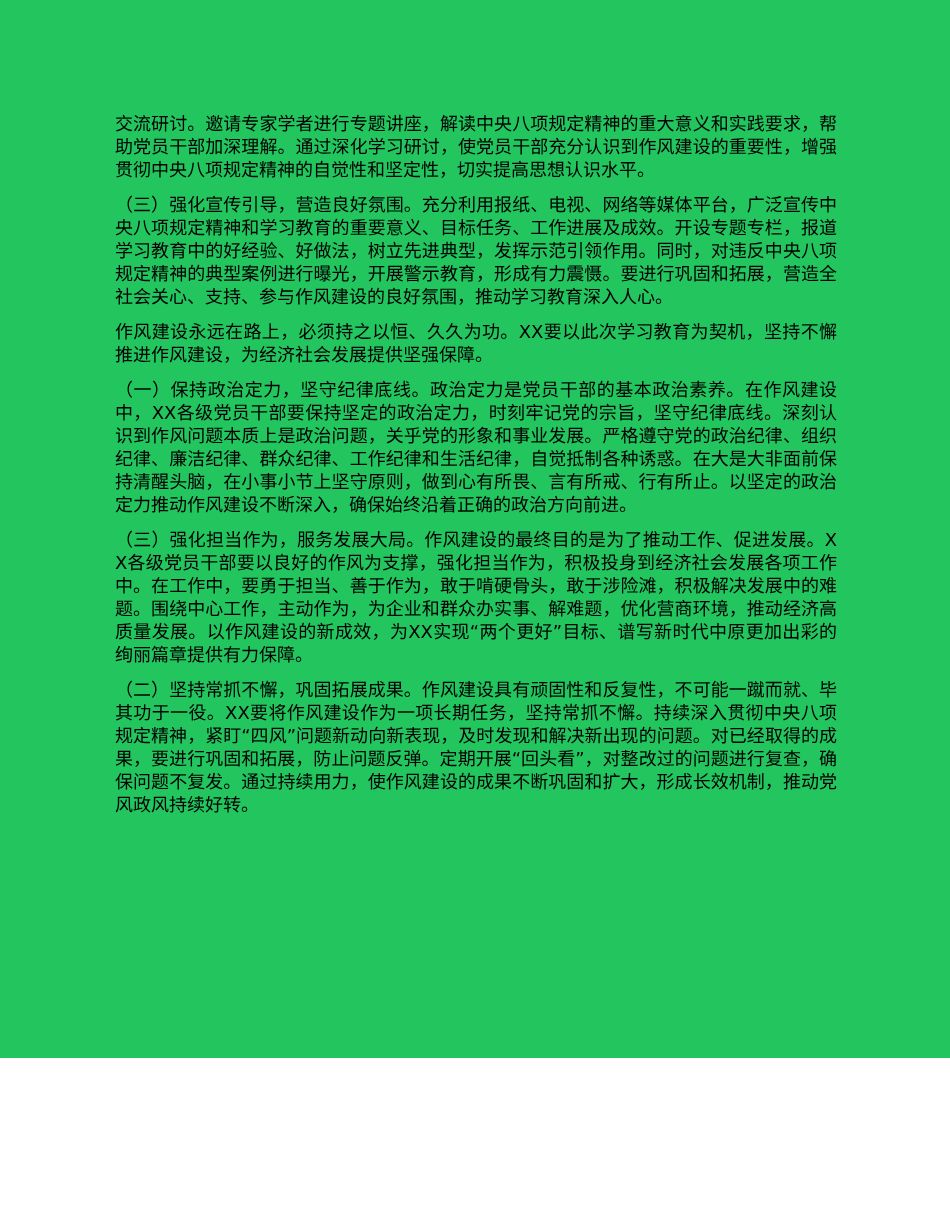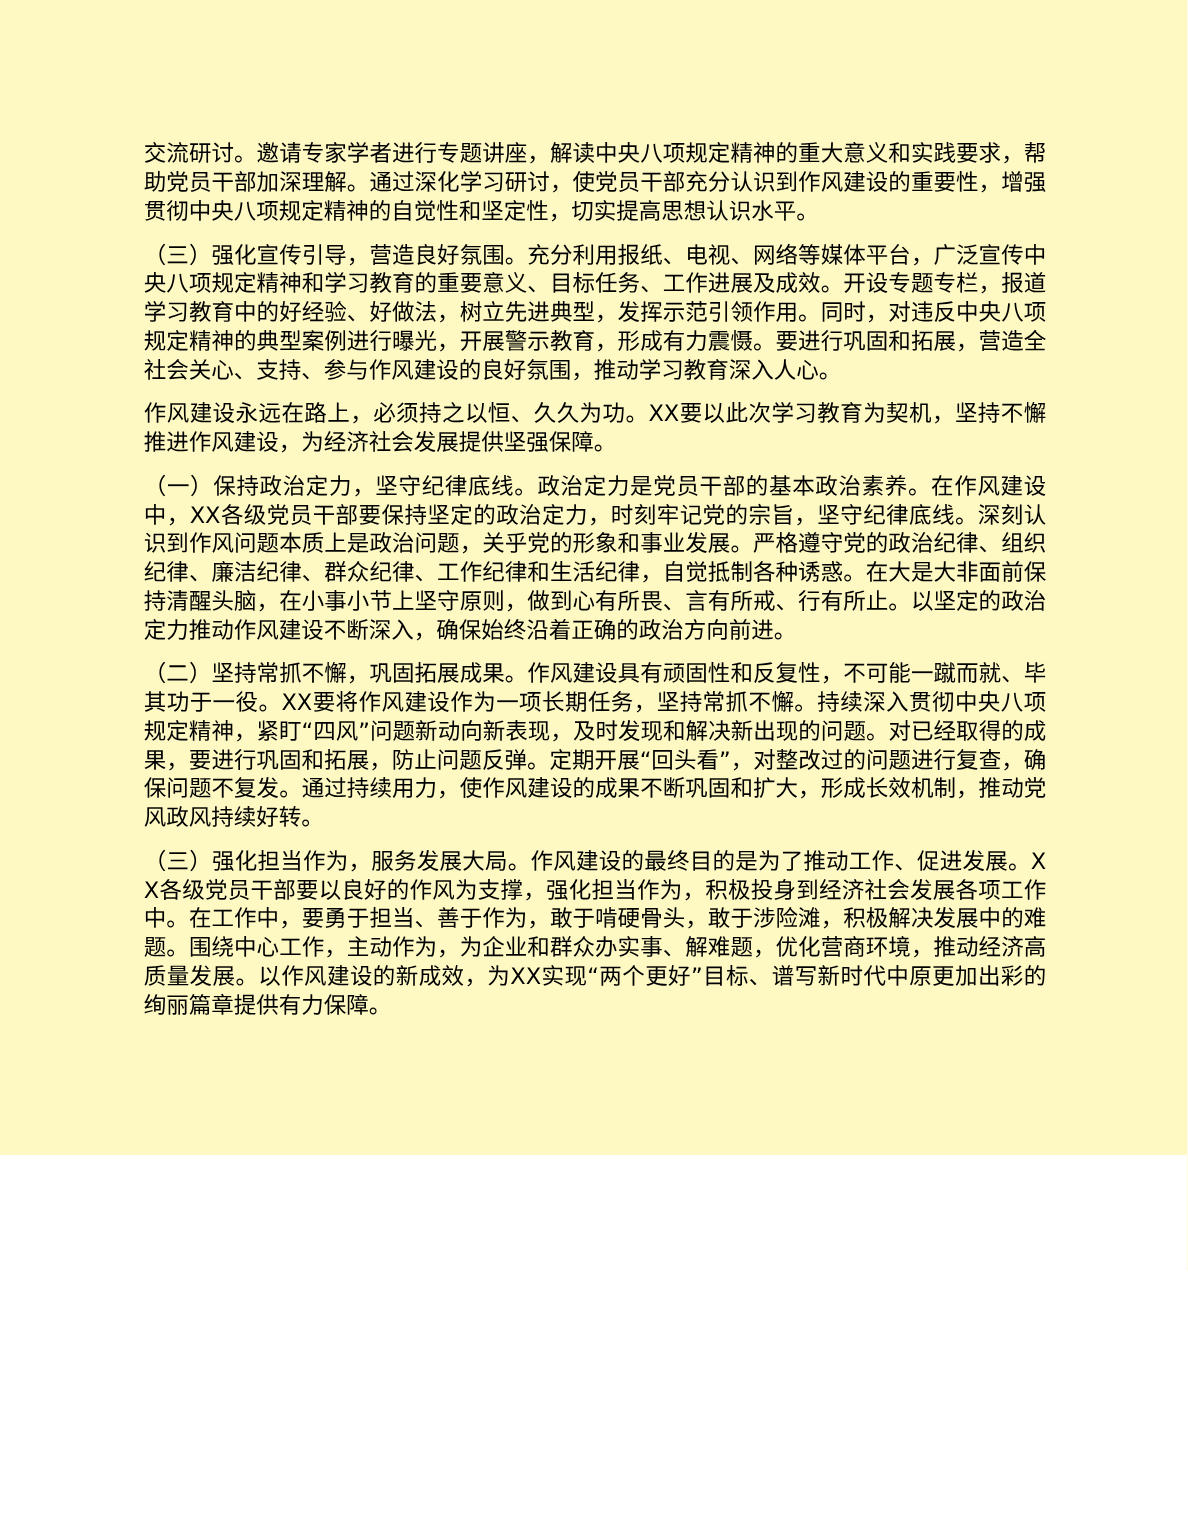--- a/index.html
+++ b/index.html
@@ -4,22 +4,22 @@
   <style>
     html, body {
       margin: 0;
       padding: 0;
       background: #ffffff;
       font-family: "DejaVu Sans", "Liberation Sans", sans-serif;
     }
     .page {
       position: relative;
       width: 950px;
-      height: 924px;
-      background: #fef9c3;
+      height: 1058px;
+      background: #22c55e;
       overflow: hidden;
       box-sizing: border-box;
     }
     .doc-body {
       position: absolute;
       top: 112px;
       left: 115px;
       width: 722px;
       color: #000000;
       font-size: 18px;
@@ -43,16 +43,16 @@
   </style>
 </head>
 <body>
 
 <div class="page">
   <div class="doc-body">
     <p>交流研讨。邀请专家学者进行专题讲座，解读中央八项规定精神的重大意义和实践要求，帮助党员干部加深理解。通过深化学习研讨，使党员干部充分认识到作风建设的重要性，增强贯彻中央八项规定精神的自觉性和坚定性，切实提高思想认识水平。</p>
     <p>（三）强化宣传引导，营造良好氛围。充分利用报纸、电视、网络等媒体平台，广泛宣传中央八项规定精神和学习教育的重要意义、目标任务、工作进展及成效。开设专题专栏，报道学习教育中的好经验、好做法，树立先进典型，发挥示范引领作用。同时，对违反中央八项规定精神的典型案例进行曝光，开展警示教育，形成有力震慑。要进行巩固和拓展，营造全社会关心、支持、参与作风建设的良好氛围，推动学习教育深入人心。</p>
     <p>作风建设永远在路上，必须持之以恒、久久为功。XX要以此次学习教育为契机，坚持不懈推进作风建设，为经济社会发展提供坚强保障。</p>
     <p>（一）保持政治定力，坚守纪律底线。政治定力是党员干部的基本政治素养。在作风建设中，XX各级党员干部要保持坚定的政治定力，时刻牢记党的宗旨，坚守纪律底线。深刻认识到作风问题本质上是政治问题，关乎党的形象和事业发展。严格遵守党的政治纪律、组织纪律、廉洁纪律、群众纪律、工作纪律和生活纪律，自觉抵制各种诱惑。在大是大非面前保持清醒头脑，在小事小节上坚守原则，做到心有所畏、言有所戒、行有所止。以坚定的政治定力推动作风建设不断深入，确保始终沿着正确的政治方向前进。</p>
+    <p>（三）强化担当作为，服务发展大局。作风建设的最终目的是为了推动工作、促进发展。XX各级党员干部要以良好的作风为支撑，强化担当作为，积极投身到经济社会发展各项工作中。在工作中，要勇于担当、善于作为，敢于啃硬骨头，敢于涉险滩，积极解决发展中的难题。围绕中心工作，主动作为，为企业和群众办实事、解难题，优化营商环境，推动经济高质量发展。以作风建设的新成效，为XX实现“两个更好”目标、谱写新时代中原更加出彩的绚丽篇章提供有力保障。</p>
     <p>（二）坚持常抓不懈，巩固拓展成果。作风建设具有顽固性和反复性，不可能一蹴而就、毕其功于一役。XX要将作风建设作为一项长期任务，坚持常抓不懈。持续深入贯彻中央八项规定精神，紧盯“四风”问题新动向新表现，及时发现和解决新出现的问题。对已经取得的成果，要进行巩固和拓展，防止问题反弹。定期开展“回头看”，对整改过的问题进行复查，确保问题不复发。通过持续用力，使作风建设的成果不断巩固和扩大，形成长效机制，推动党风政风持续好转。</p>
-    <p>（三）强化担当作为，服务发展大局。作风建设的最终目的是为了推动工作、促进发展。XX各级党员干部要以良好的作风为支撑，强化担当作为，积极投身到经济社会发展各项工作中。在工作中，要勇于担当、善于作为，敢于啃硬骨头，敢于涉险滩，积极解决发展中的难题。围绕中心工作，主动作为，为企业和群众办实事、解难题，优化营商环境，推动经济高质量发展。以作风建设的新成效，为XX实现“两个更好”目标、谱写新时代中原更加出彩的绚丽篇章提供有力保障。</p>
   </div>
 </div>
 
 </body></html>

